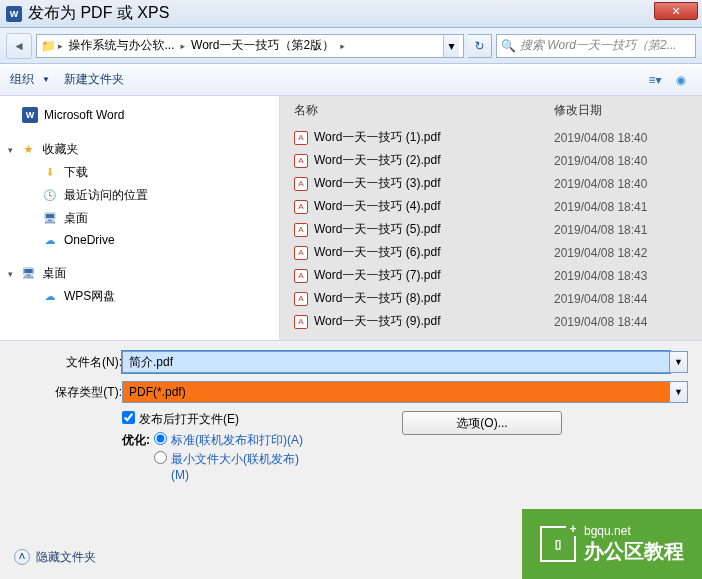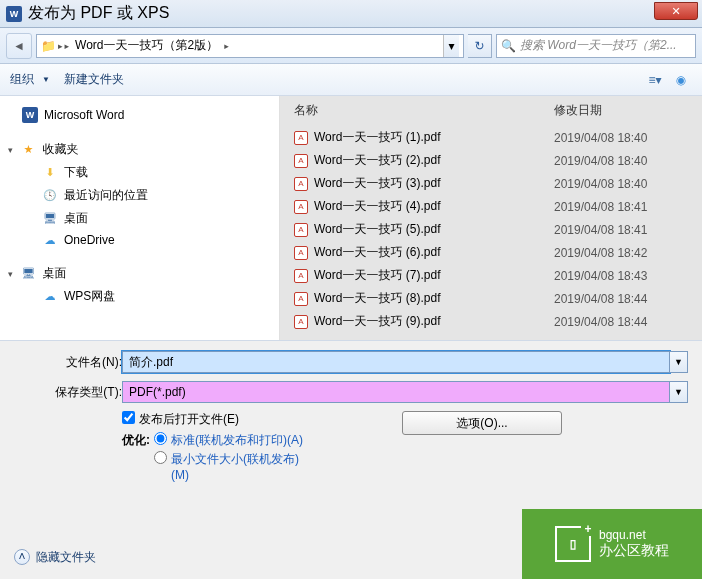--- a/index.html
+++ b/index.html
@@ -51,21 +51,21 @@
     .file-name { width: 274px; padding-left: 14px; display: flex; align-items: center; gap: 6px; }
     .file-date { flex: 1; color: #555; }
     .pdf-ico { width: 14px; height: 14px; border: 1px solid #c43b2e; display: flex; align-items: center; justify-content: center; font-size: 8px; color: #c43b2e; border-radius: 2px; background: #fff; }
     .scroll-track { position: absolute; bottom: 0; left: 290px; right: 18px; height: 16px; background: #f0f0f0; border-top: 1px solid #d0d0d0; display: flex; align-items: center; }
     .scroll-thumb { position: absolute; left: 120px; width: 40px; height: 12px; background: linear-gradient(#d8e4f4, #b8ccee); border: 1px solid #8fa8d0; border-radius: 2px; }
     
     
     .bottom { border-top: 1px solid #d0dae8; padding: 10px 14px 8px; background: #f0f0f0; position: relative; height: 240px; }
     .form-row { display: flex; align-items: center; margin-bottom: 8px; }
     .form-label { width: 108px; text-align: right; padding-right: 0; color: #000; }
-    .form-input { flex: 1; height: 22px; border: 1px solid #7a9ac0; background: #f0abfc; padding: 0 6px; display: flex; align-items: center; }
+    .form-input { flex: 1; height: 22px; border: 1px solid #7a9ac0; background: #f97316; padding: 0 6px; display: flex; align-items: center; }
     .form-input.highlight { background: #cce5ff; outline: 1px solid #3b8edb; }
     .form-combo { display: flex; flex: 1; }
     .combo-arrow { width: 18px; height: 22px; border: 1px solid #7a9ac0; border-left: none; background: linear-gradient(#f4f8fd, #e0eaf6); display: flex; align-items: center; justify-content: center; font-size: 9px; }
     
     .options-area { display: flex; margin-top: 6px; padding-left: 108px; }
     .left-opts { width: 240px; }
     .chk-row { display: flex; align-items: flex-start; gap: 4px; margin-bottom: 4px; color: #000; }
     .opt-label { color: #000; margin-bottom: 2px; padding-left: 0; font-weight: bold; }
     .radio-row { display: flex; align-items: flex-start; gap: 4px; margin-bottom: 2px; padding-left: 14px; }
     .radio-row span { color: #2060c0; }
@@ -75,40 +75,41 @@
     .hide-folders { display: flex; align-items: center; gap: 6px; color: #1a3e6e; }
     .tools { margin-left: auto; display: flex; align-items: center; gap: 4px; margin-right: 14px; }
     .save-placeholder { width: 30px; height: 26px; border: 3px solid #d02828; border-radius: 3px; }
     .arrow-annot { position: absolute; right: 115px; bottom: 22px; font-size: 28px; color: #d02828; transform: rotate(25deg); }
     
     
     .watermark { position: absolute; right: 0; bottom: 0; width: 180px; height: 70px; background: #5aa638; display: flex; align-items: center; justify-content: center; gap: 8px; color: #fff; }
     .wm-icon { width: 36px; height: 36px; border: 2px solid #fff; display: flex; align-items: center; justify-content: center; font-size: 20px; font-weight: bold; position: relative; }
     .wm-plus { position: absolute; top: -6px; right: -6px; width: 14px; height: 14px; background: #5aa638; color: #fff; font-size: 12px; display: flex; align-items: center; justify-content: center; }
     .wm-text { display: flex; flex-direction: column; font-size: 11px; }
-    .wm-text .big { font-size: 14px; font-weight: normal; }
+    .wm-text .big { font-size: 20px; font-weight: bold; }
     
     input[type=checkbox], input[type=radio] { margin: 0; }
   </style>
 </head>
 <body>
 
 <div class="titlebar">
   <div class="app-icon">W</div>
   <div class="title-text">发布为 PDF 或 XPS</div>
   <div class="close-btn">✕</div>
 </div>
 
 <div class="addressbar">
   <div class="nav-btn">
     <span>◄</span>
   </div>
   <div class="breadcrumb">
     <span>📁</span>
     <span class="bc-arrow">▸</span>
+    <span class="bc-seg">操作系统与办公软...</span>
     <span class="bc-arrow">▸</span>
     <span class="bc-seg">Word一天一技巧（第2版）</span>
     <span class="bc-arrow">▸</span>
     <span style="flex:1"></span>
     <div class="dropdown-btn">▾</div>
   </div>
   <div class="refresh-btn">
     <span style="color:#2a5a9a">↻</span>
   </div>
   <div class="searchbox">

